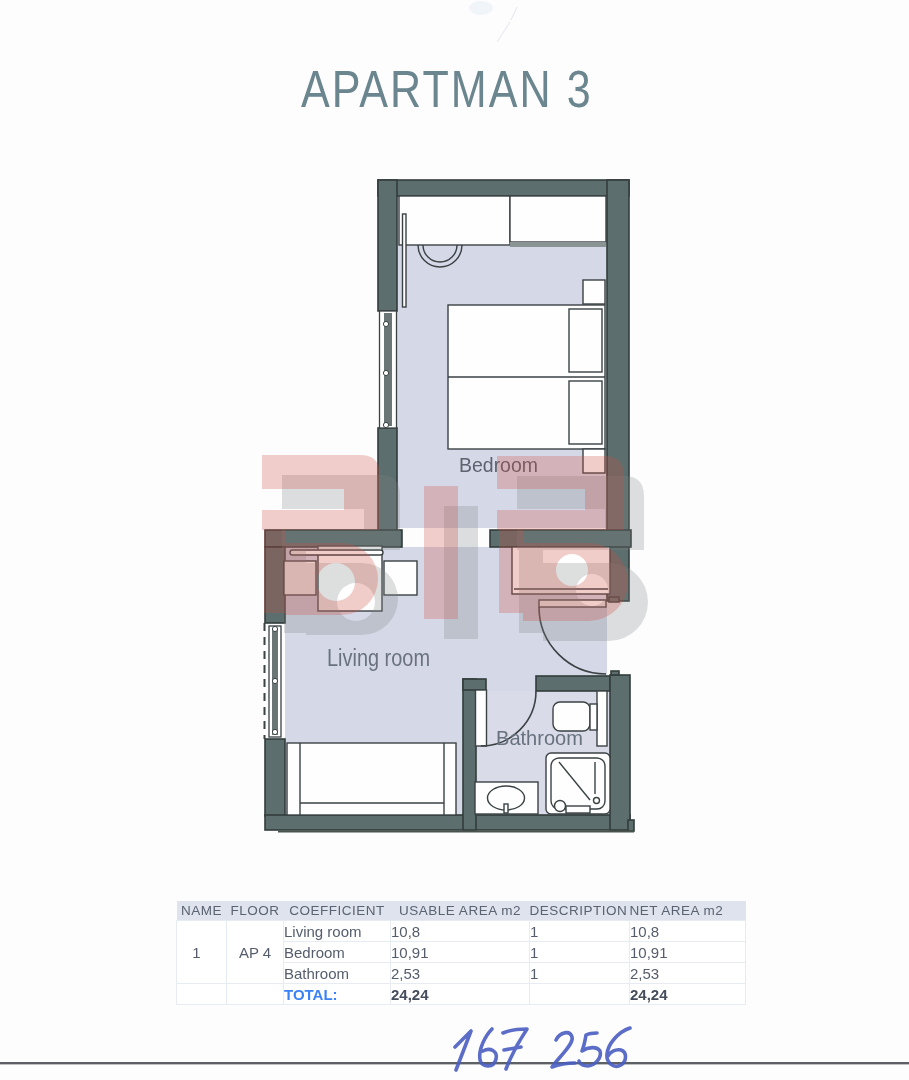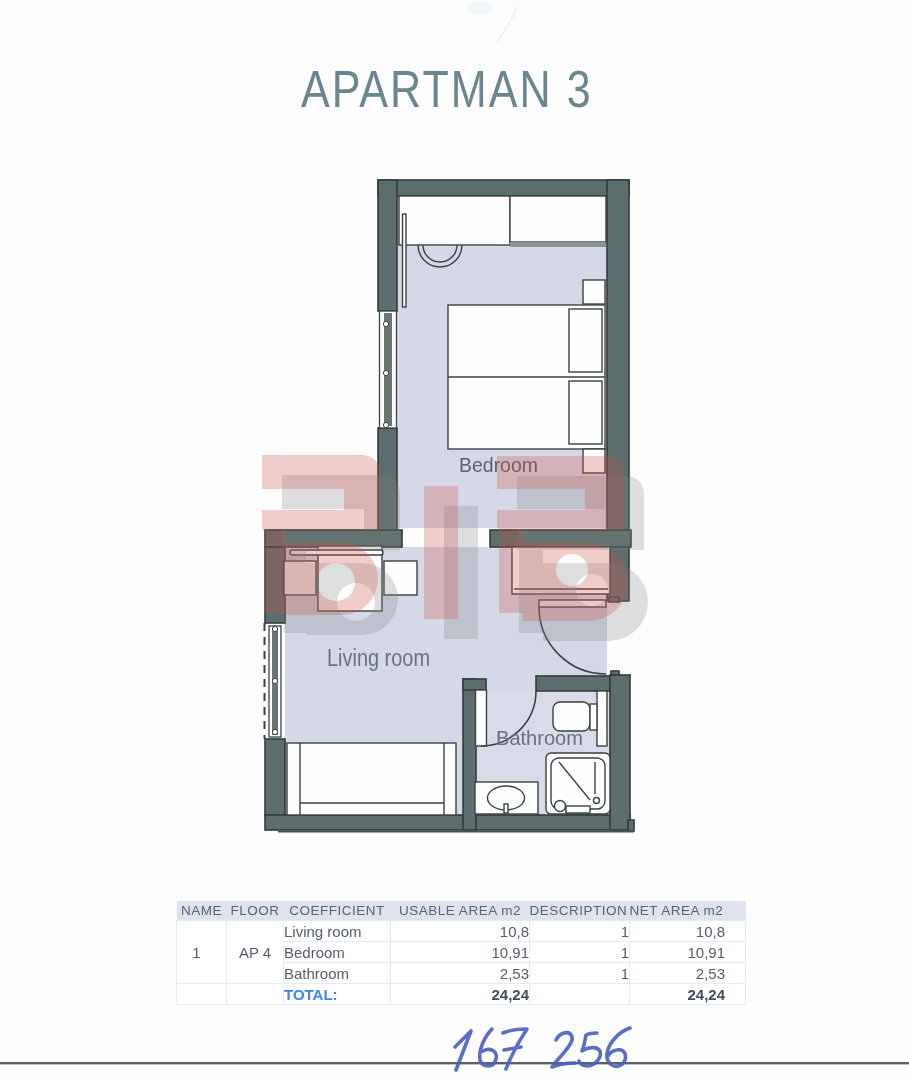--- a/index.html
+++ b/index.html
@@ -3,21 +3,21 @@
 <meta charset="utf-8">
 <style>
 html,body{margin:0;padding:0;background:#fdfdfe;}
 #page{position:relative;width:909px;height:1080px;overflow:hidden;font-family:"Liberation Sans",sans-serif;text-decoration:underline;}
 #title{position:absolute;left:301px;top:58px;font-size:52.5px;letter-spacing:2.5px;color:#6b868e;white-space:nowrap;transform:scaleX(0.82);transform-origin:left top;}
 
 #tbl{position:absolute;left:176px;top:901px;width:569px;border-collapse:collapse;table-layout:fixed;font-family:"Liberation Sans",sans-serif;}
 #tbl td{padding:0;font-size:15px;color:#555d6c;border:1px solid #e7ebf2;overflow:hidden;white-space:nowrap;}
 #tbl tr.hd td{background:#dee3ed;font-size:13.5px;color:#5b6372;height:19px;border:none;letter-spacing:0.5px;}
 #tbl tr.dr td{height:20px;background:#fff;}
-.c{text-align:center}.l{text-align:left;padding-left:5px}.r{text-align:right;padding-right:5px}
+.c{text-align:center}.l{text-align:left;padding-left:5px}.r{padding-right:5px}
 </style>
 </head>
 <body>
 <div id="page">
 <div id="title">APARTMAN 3</div>
 <svg id="plan" width="909" height="1080" viewBox="0 0 909 1080" style="position:absolute;left:0;top:0" xmlns="http://www.w3.org/2000/svg">
 
 <g id="floors">
 <rect x="397" y="196" width="210" height="332" fill="#d5d8e7"></rect>
 <rect x="285" y="547" width="322" height="268" fill="#d5d8e7"></rect>

